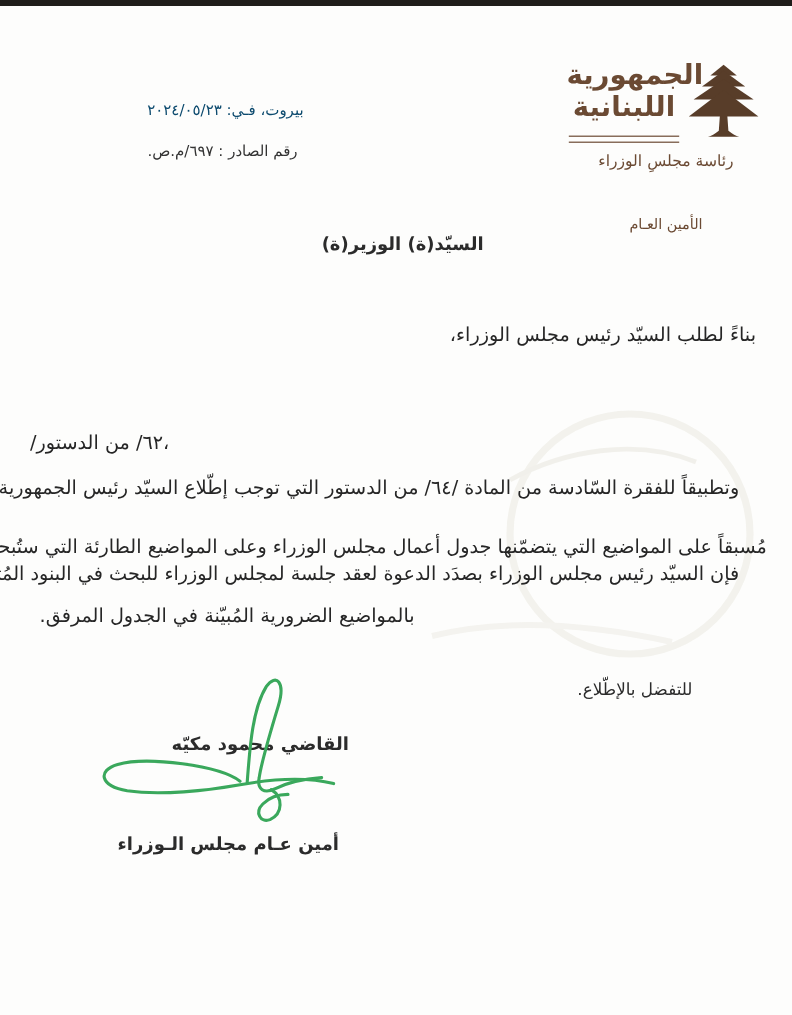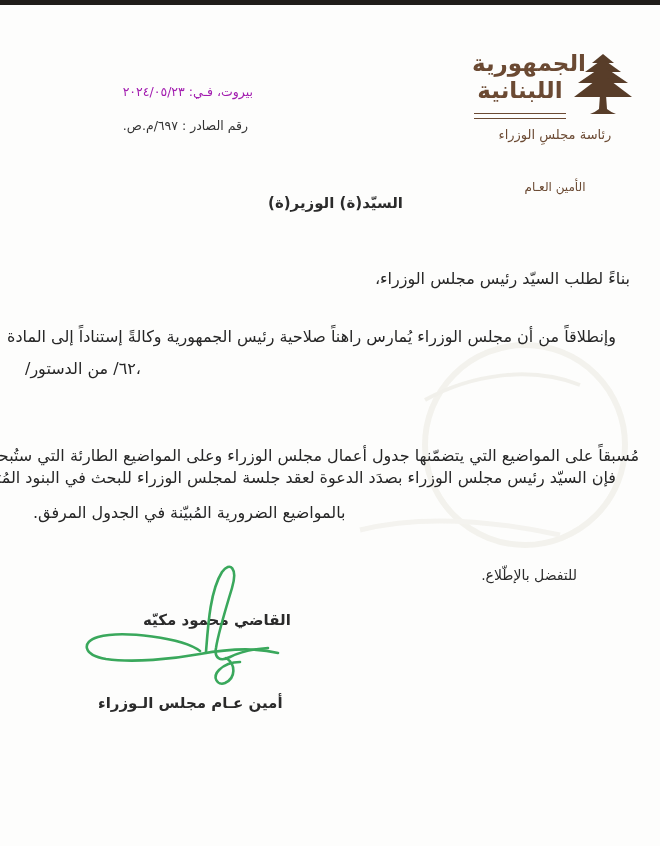--- a/index.html
+++ b/index.html
@@ -28,21 +28,21 @@
   }
   .emblem-office{
     top:127px;right:20px;width:170px;text-align:center;
     color:#6b4a33;font-size:13px;
   }
   .emblem-bureau{
     top:147px;right:20px;width:170px;text-align:center;
     color:#6b4a33;font-size:12px;letter-spacing:1px;margin-top:33px;
   }
   .cedar{top:52px;right:26px;}
-  .date-line1{top:84px;right:407px;font-size:12.5px;color:#a21caf;direction:rtl;}
+  .date-line1{top:84px;right:407px;font-size:12.5px;color:#0c4a6e;direction:rtl;}
   .date-line2{top:118px;right:412px;font-size:12.5px;color:#333;direction:rtl;}
   
   .recipient{top:194px;right:257px;font-size:15px;font-weight:bold;direction:rtl;}
   .body-line{font-size:16px;direction:rtl;color:#262626;}
   .p1-l1{top:269px;right:30px;}
   .p2-l1{top:327px;right:44px;}
   .p2-l2{top:359px;left:25px;direction:ltr;}
   .p3-l1{top:397px;right:44px;}
   .p3-l2{top:430px;right:21px;margin-top:16px;}
   .p4-l1{top:468px;right:44px;}
@@ -85,22 +85,22 @@
 
   <div class="abs emblem-office">رئاسة مجلسِ الوزراء</div>
   <div class="abs emblem-bureau">الأمين العـام</div>
 
   <div class="abs date-line1">بيروت، فـي: ٢٠٢٤/٠٥/٢٣</div>
   <div class="abs date-line2">رقم الصادر : ٦٩٧/م.ص.</div>
 
   <div class="abs recipient">السيّد(ة) الوزير(ة)</div>
 
   <div class="abs body-line p1-l1">بناءً لطلب السيّد رئيس مجلس الوزراء،</div>
-  <div class="abs body-line p2-l1">وإنطلاقاً من أن مجلس الوزراء يُمارس راهناً صلاحية رئيس الجمهورية وكالةً إستناداً إلى المادة</div>
   <div class="abs body-line p2-l2">/٦٢/ من الدستور،</div>
+  <div class="abs body-line p3-l1">وتطبيقاً للفقرة السّادسة من المادة /٦٤/ من الدستور التي توجب إطّلاع السيّد رئيس الجمهورية</div>
   <div class="abs body-line p3-l2">مُسبقاً على المواضيع التي يتضمّنها جدول أعمال مجلس الوزراء وعلى المواضيع الطارئة التي ستُبحث،</div>
   <div class="abs body-line p4-l1">فإن السيّد رئيس مجلس الوزراء بصدَد الدعوة لعقد جلسة لمجلس الوزراء للبحث في البنود المُتعلّقة</div>
   <div class="abs body-line p4-l2">بالمواضيع الضرورية المُبيّنة في الجدول المرفق.</div>
 
   <div class="abs closing">للتفضل بالإطّلاع.</div>
 
   <div class="abs signatory-name">القاضي محمود مكيّه</div>
 
   <svg class="abs signature-svg" width="215" height="142" viewBox="0 0 215 142" aria-hidden="true">
     <g fill="none" stroke="#3aa85c" stroke-width="2.6" stroke-linecap="round" stroke-linejoin="round">

